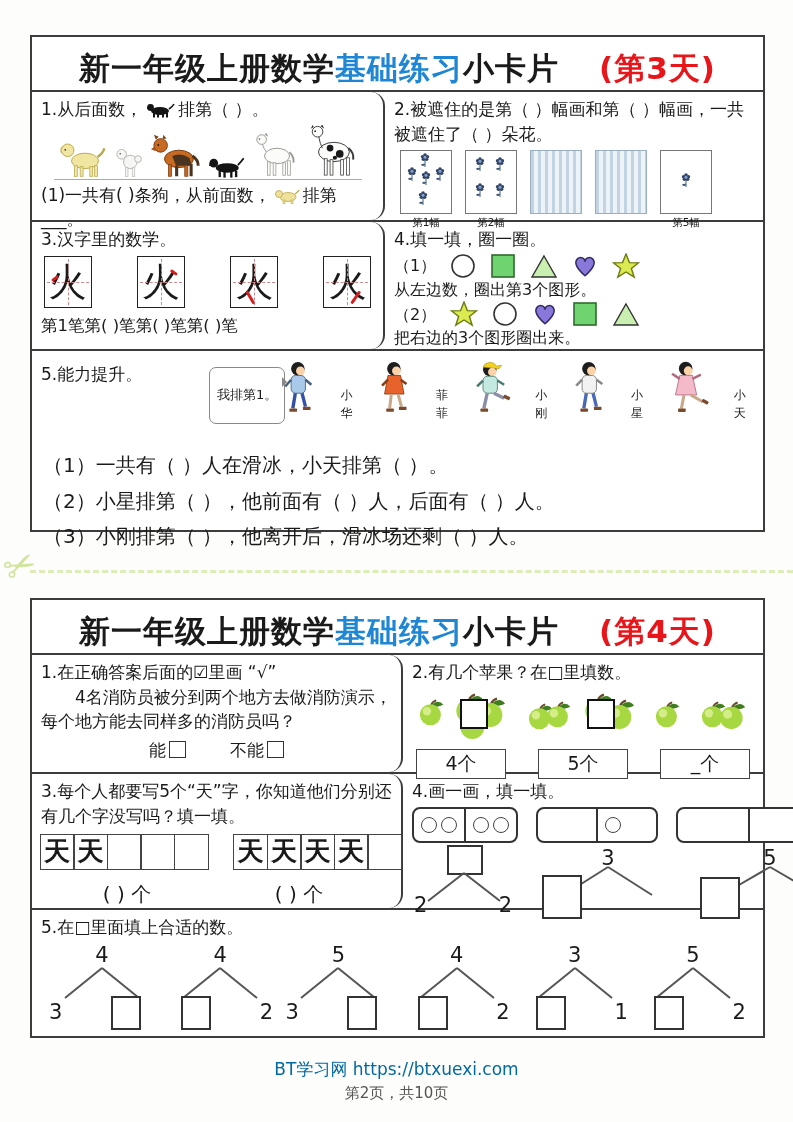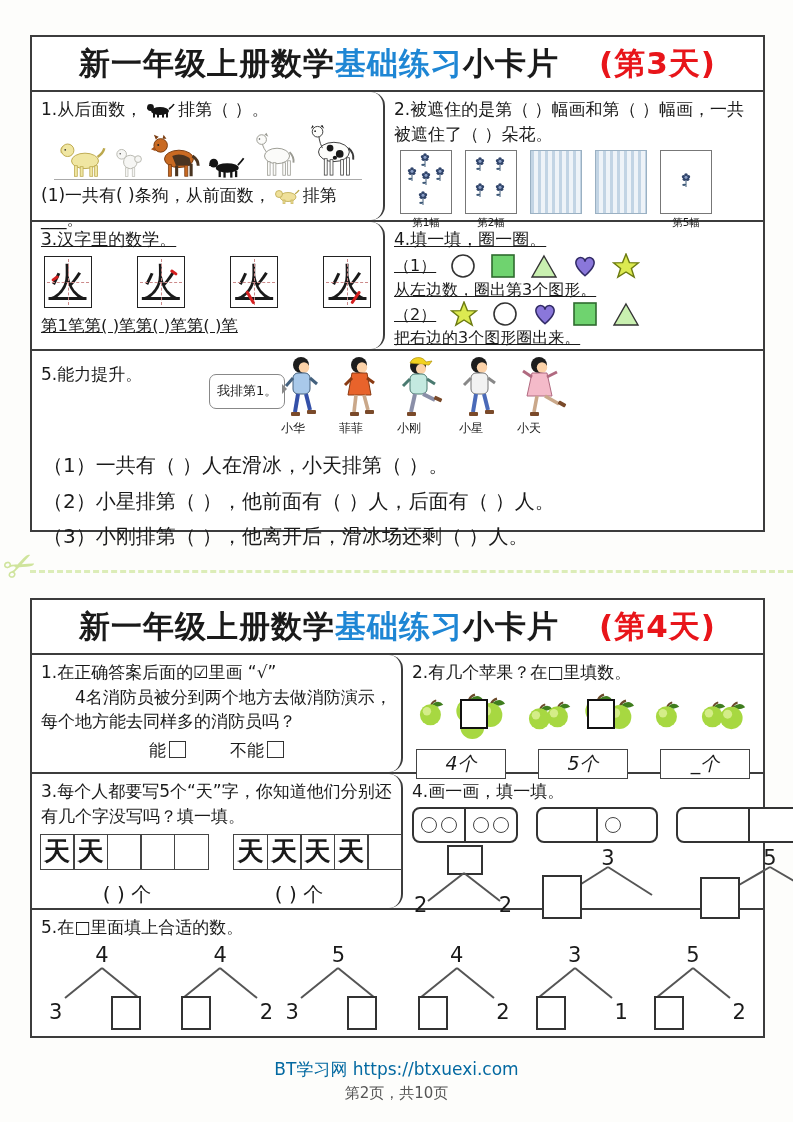--- a/index.html
+++ b/index.html
@@ -1,70 +1,70 @@
 <!DOCTYPE html>
 <html><head>
 <meta charset="utf-8">
 <style>
   html,body{margin:0;padding:0;}
   body{width:793px;height:1122px;background:#fdfdfb;font-family:"DejaVu Sans","Liberation Sans",sans-serif;color:#1a1a1a;position:relative;overflow:hidden;}
   .card{position:absolute;left:30px;width:731px;border:2px solid #3c3c3c;background:#fff;}
   #card-day3{top:35px;height:493px;}
   #card-day4{top:598px;height:436px;}
-  .card-title{height:53px;border-bottom:2px solid #3c3c3c;display:flex;align-items:center;justify-content:center;font-size:31px;font-weight:bold;letter-spacing:1px;white-space:nowrap;}
+  .card-title{height:53px;border-bottom:2px solid #3c3c3c;display:flex;align-items:flex-end;justify-content:center;font-size:31px;font-weight:bold;letter-spacing:1px;white-space:nowrap;}
   .t-blue{color:#1e86d4;}
   .t-red{color:#e8151a;margin-left:40px;}
   .row{display:flex;border-bottom:2px solid #3c3c3c;}
   .cell{padding:5px 9px;font-size:17px;line-height:1.45;box-sizing:border-box;border-radius:14px;}
   .bordR{border-right:2px solid #3c3c3c;}
   
   .d3c1{width:353px;flex:0 0 353px;}
   .d3r1{height:128px;}
-  .d3r2{height:127px;text-decoration:underline;}
+  .d3r2{height:127px;}
   .dogs-row{display:flex;align-items:flex-end;gap:6px;justify-content:center;width:300px;margin:2px auto 0;border-bottom:1px solid #aaa;padding:0 4px 1px;}
   .inline-ico{vertical-align:-3px;margin:0 3px;}
   .flower-cards{display:flex;gap:13px;margin-top:4px;padding-left:6px;}
   .fcard-wrap{display:flex;flex-direction:column;align-items:center;width:52px;}
   .fcard{width:50px;height:62px;border:1px solid #777;background:#fff;position:relative;}
   .fcard.covered{background:repeating-linear-gradient(90deg,#c2d4e4 0 3px,#eef3f8 3px 7px);border:1px solid #9ab0c2;}
   .fcard svg{position:absolute;}
   .fcard-label{font-size:10.5px;margin-top:1px;height:13px;}
   .huo-row{display:flex;justify-content:space-between;width:328px;margin:4px auto 0;}
   .huo-box{width:46px;height:50px;border:1.5px solid #222;position:relative;display:flex;align-items:center;justify-content:center;font-family:"DejaVu Serif","Liberation Serif",serif;font-size:38px;line-height:1;}
   .huo-box::before{content:"";position:absolute;left:2px;right:2px;top:50%;border-top:1px dashed #cc8a8a;}
   .huo-box::after{content:"";position:absolute;top:2px;bottom:2px;left:50%;border-left:1px dashed #cc8a8a;}
   .redmark{position:absolute;background:#d42020;height:2.5px;border-radius:2px;z-index:2;}
   .huo-labels{display:flex;width:344px;margin:6px auto 0;font-size:16.5px;}
   .shape-row{display:flex;align-items:center;gap:14px;margin:1px 0;}
   .shape-row .pfx{font-size:16px;}
   .cap{font-size:16px;line-height:1.3;}
   .q5top{position:relative;height:92px;}
   .q5head{position:absolute;left:0;top:6px;font-size:17px;}
-  .bubble{position:absolute;left:168px;top:18px;border:1.5px solid #888;border-radius:7px;padding:7px 7px;font-size:13px;background:#fff;}
+  .bubble{position:absolute;left:168px;top:11px;border:1.5px solid #888;border-radius:7px;padding:18px 7px;font-size:13px;background:#fff;}
   .bubble::after{content:"";position:absolute;right:-8px;top:9px;border:5px solid transparent;border-left-color:#888;}
   .skaters{position:absolute;left:240px;top:0;display:flex;gap:16px;align-items:flex-end;}
-  .skater{display:flex;flex-direction:column;align-items:flex-start;}
+  .skater{display:flex;flex-direction:row;align-items:flex-end;gap:24px;}
   .sname{font-size:12px;margin-top:-2px;}
   .q5subs{font-size:20px;line-height:1.78;padding-left:2px;}
   
   .cutline{position:absolute;left:0;top:552px;width:793px;height:40px;}
   .cutline .dash{position:absolute;left:30px;right:0;top:18px;border-top:3px dashed #dcedb8;}
   .cutline .scissors{position:absolute;left:4px;top:-8px;font-size:38px;color:#cfe49c;transform:rotate(-25deg);}
   
   .d4c1{width:371px;flex:0 0 371px;}
   .d4r1{height:117px;}
   .d4r2{height:134px;}
   .indent{text-indent:2em;}
   .opt-row{display:flex;justify-content:center;gap:44px;margin-top:4px;font-size:17px;align-items:center;}
   .ckbox{display:inline-block;width:15px;height:15px;border:1.6px solid #333;vertical-align:-2px;margin-left:3px;background:#fff;}
   .apple-groups{display:flex;justify-content:space-between;align-items:flex-end;margin-top:4px;padding:0 6px;}
   .agroup{position:relative;height:52px;display:flex;align-items:flex-end;}
   .abox{position:absolute;width:24px;height:26px;border:2.5px solid #111;background:#fff;z-index:3;}
   .ans-row{display:flex;justify-content:space-between;margin-top:8px;padding:0 4px;}
-  .ans-box{width:88px;height:28px;border:1.5px solid #444;display:flex;align-items:flex-start;justify-content:center;font-size:19px;background:#fff;font-style:italic;}
+  .ans-box{width:88px;height:28px;border:1.5px solid #444;display:flex;align-items:flex-start;justify-content:center;font-size:19px;background:#fff;}
   .tian-wrap{display:flex;gap:26px;margin-top:6px;}
   .tian-grid{display:flex;}
   .tian-cell{width:33px;height:34px;border:1.5px solid #444;margin-left:-1.5px;display:flex;align-items:center;justify-content:center;font-family:"DejaVu Serif","Liberation Serif",serif;font-size:26px;font-weight:bold;position:relative;background:
     linear-gradient(45deg,transparent 49.3%,#ddd 49.3%,#ddd 50.7%,transparent 50.7%),
     linear-gradient(-45deg,transparent 49.3%,#ddd 49.3%,#ddd 50.7%,transparent 50.7%);}
   .tian-counts{display:flex;margin-top:10px;font-size:20px;}
   .tian-counts span{width:172px;text-align:center;}
   .domino-row{display:flex;gap:18px;align-items:center;margin-top:3px;}
   .domino{height:32px;border:2px solid #333;border-radius:8px;display:flex;background:#fff;}
   .dhalf{display:flex;align-items:center;justify-content:center;gap:4px;padding:0 7px;min-width:30px;}

